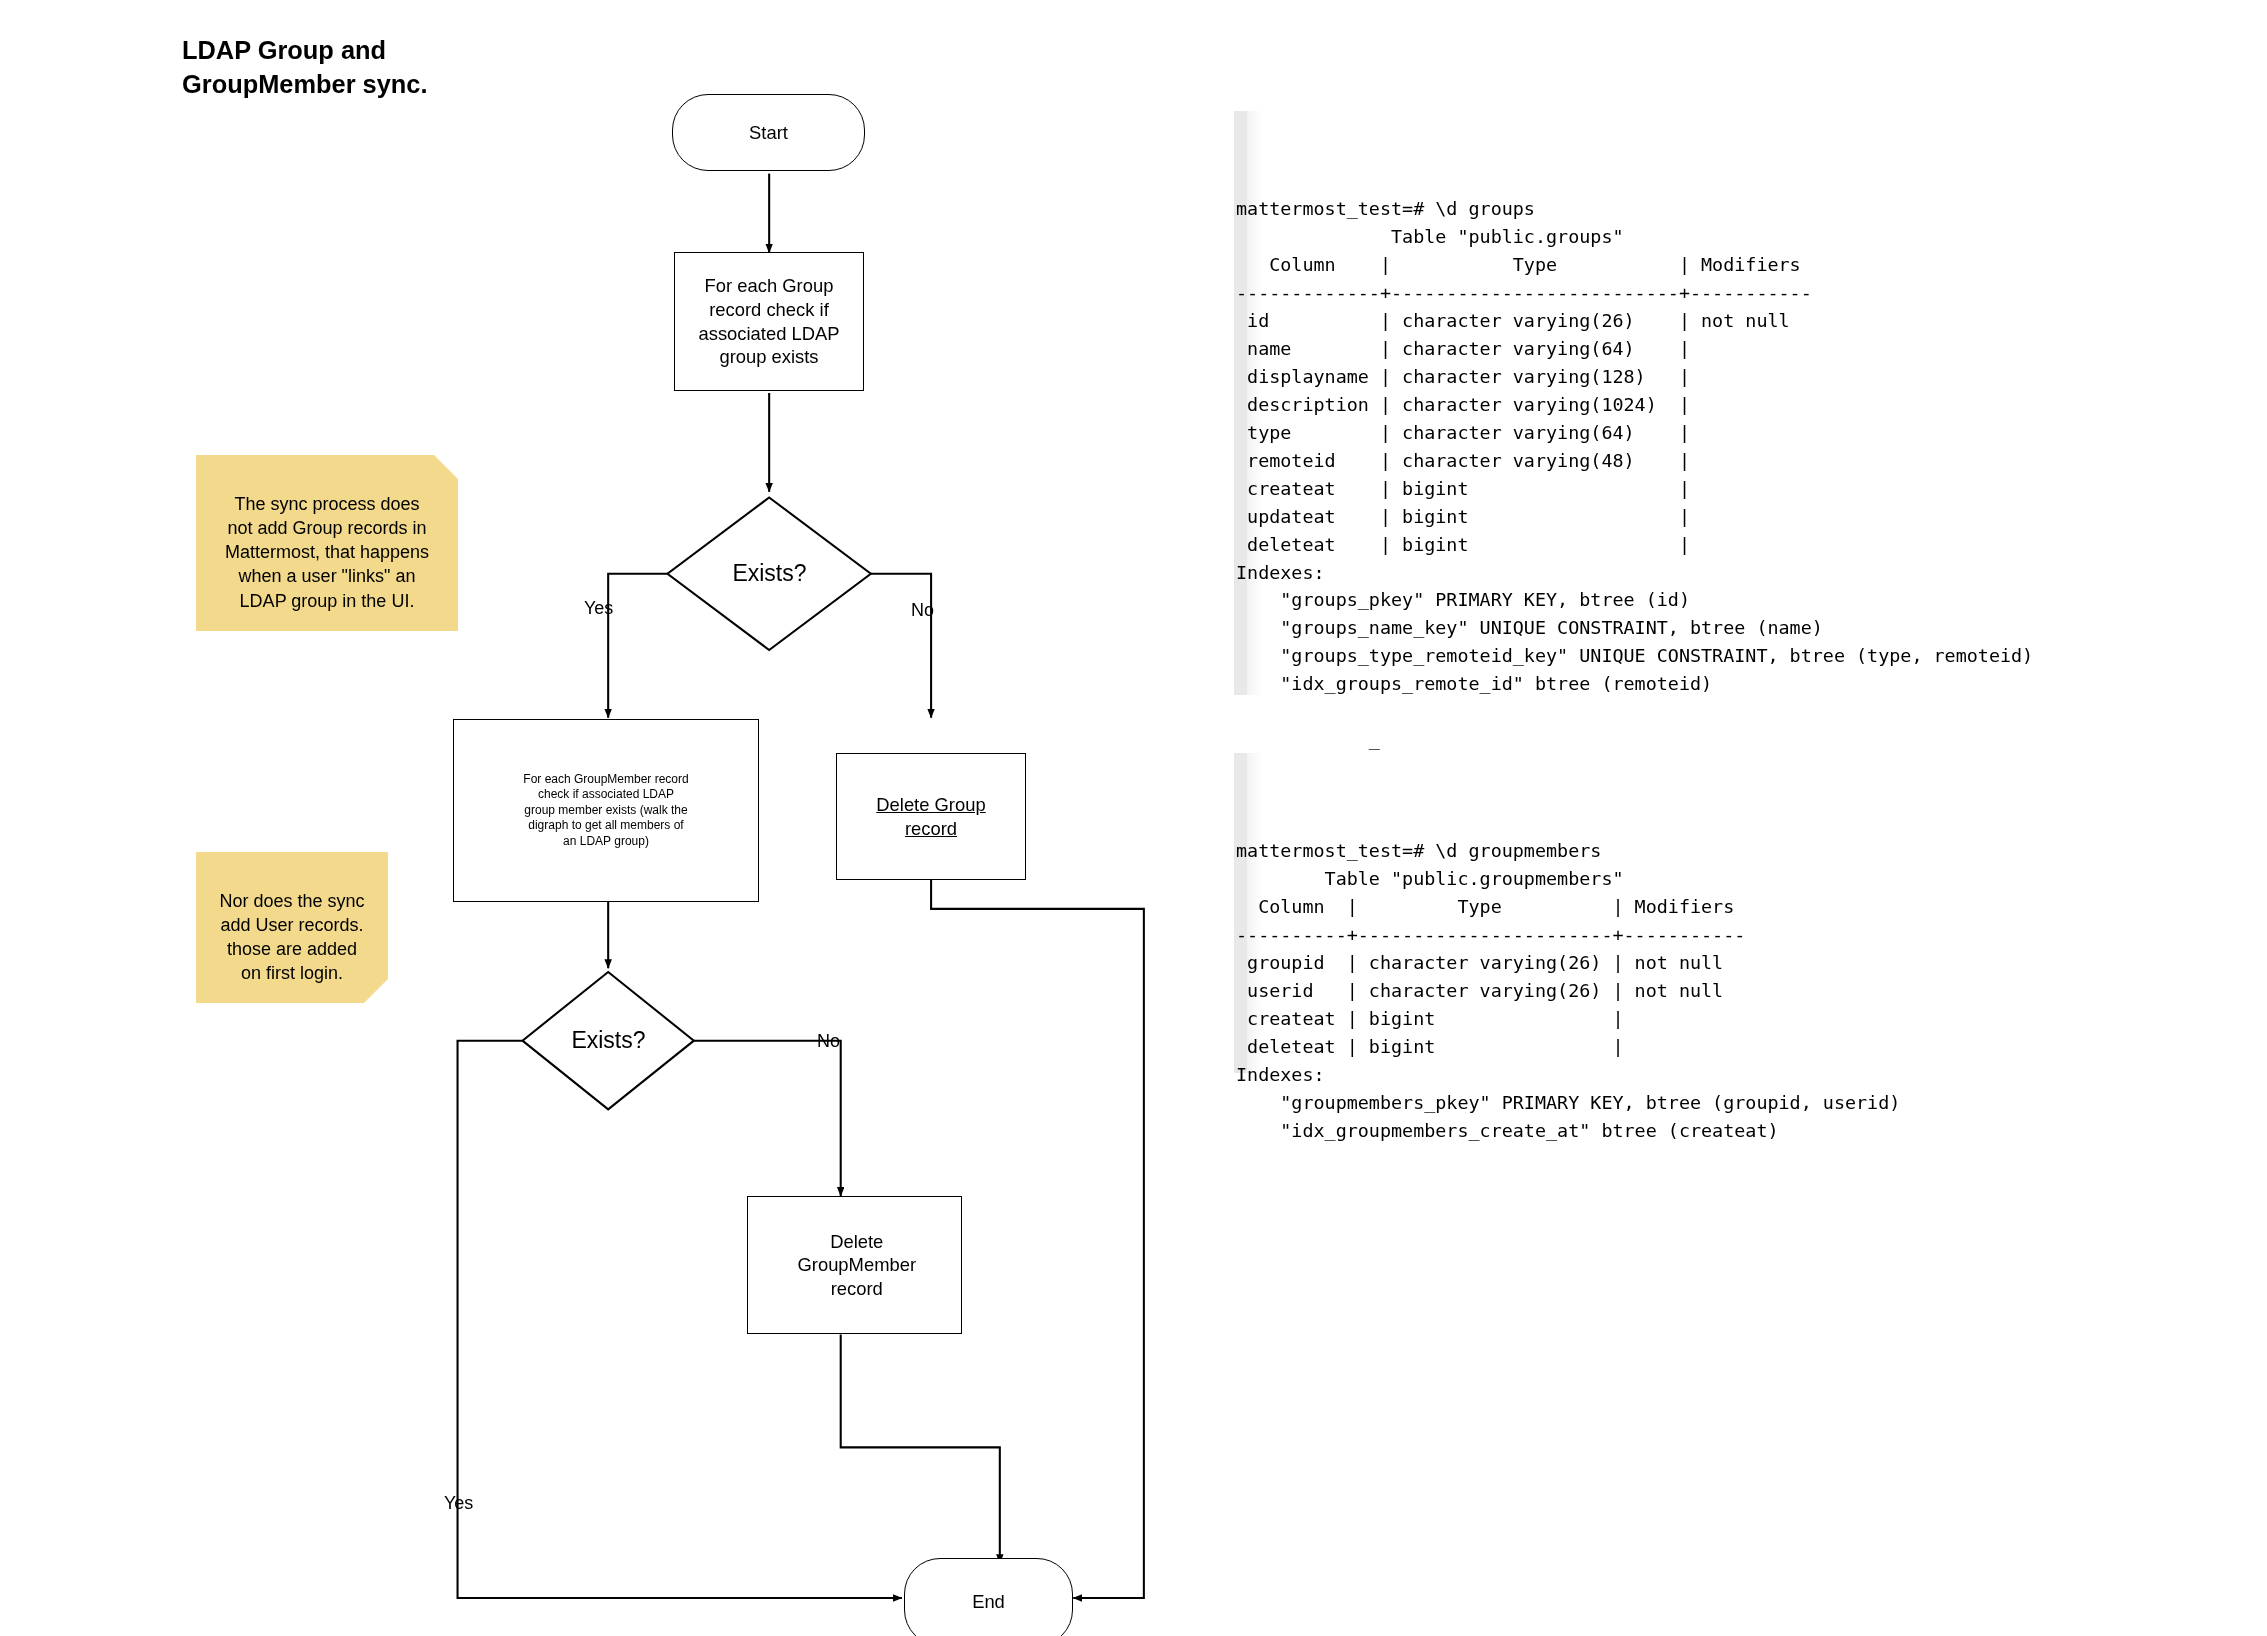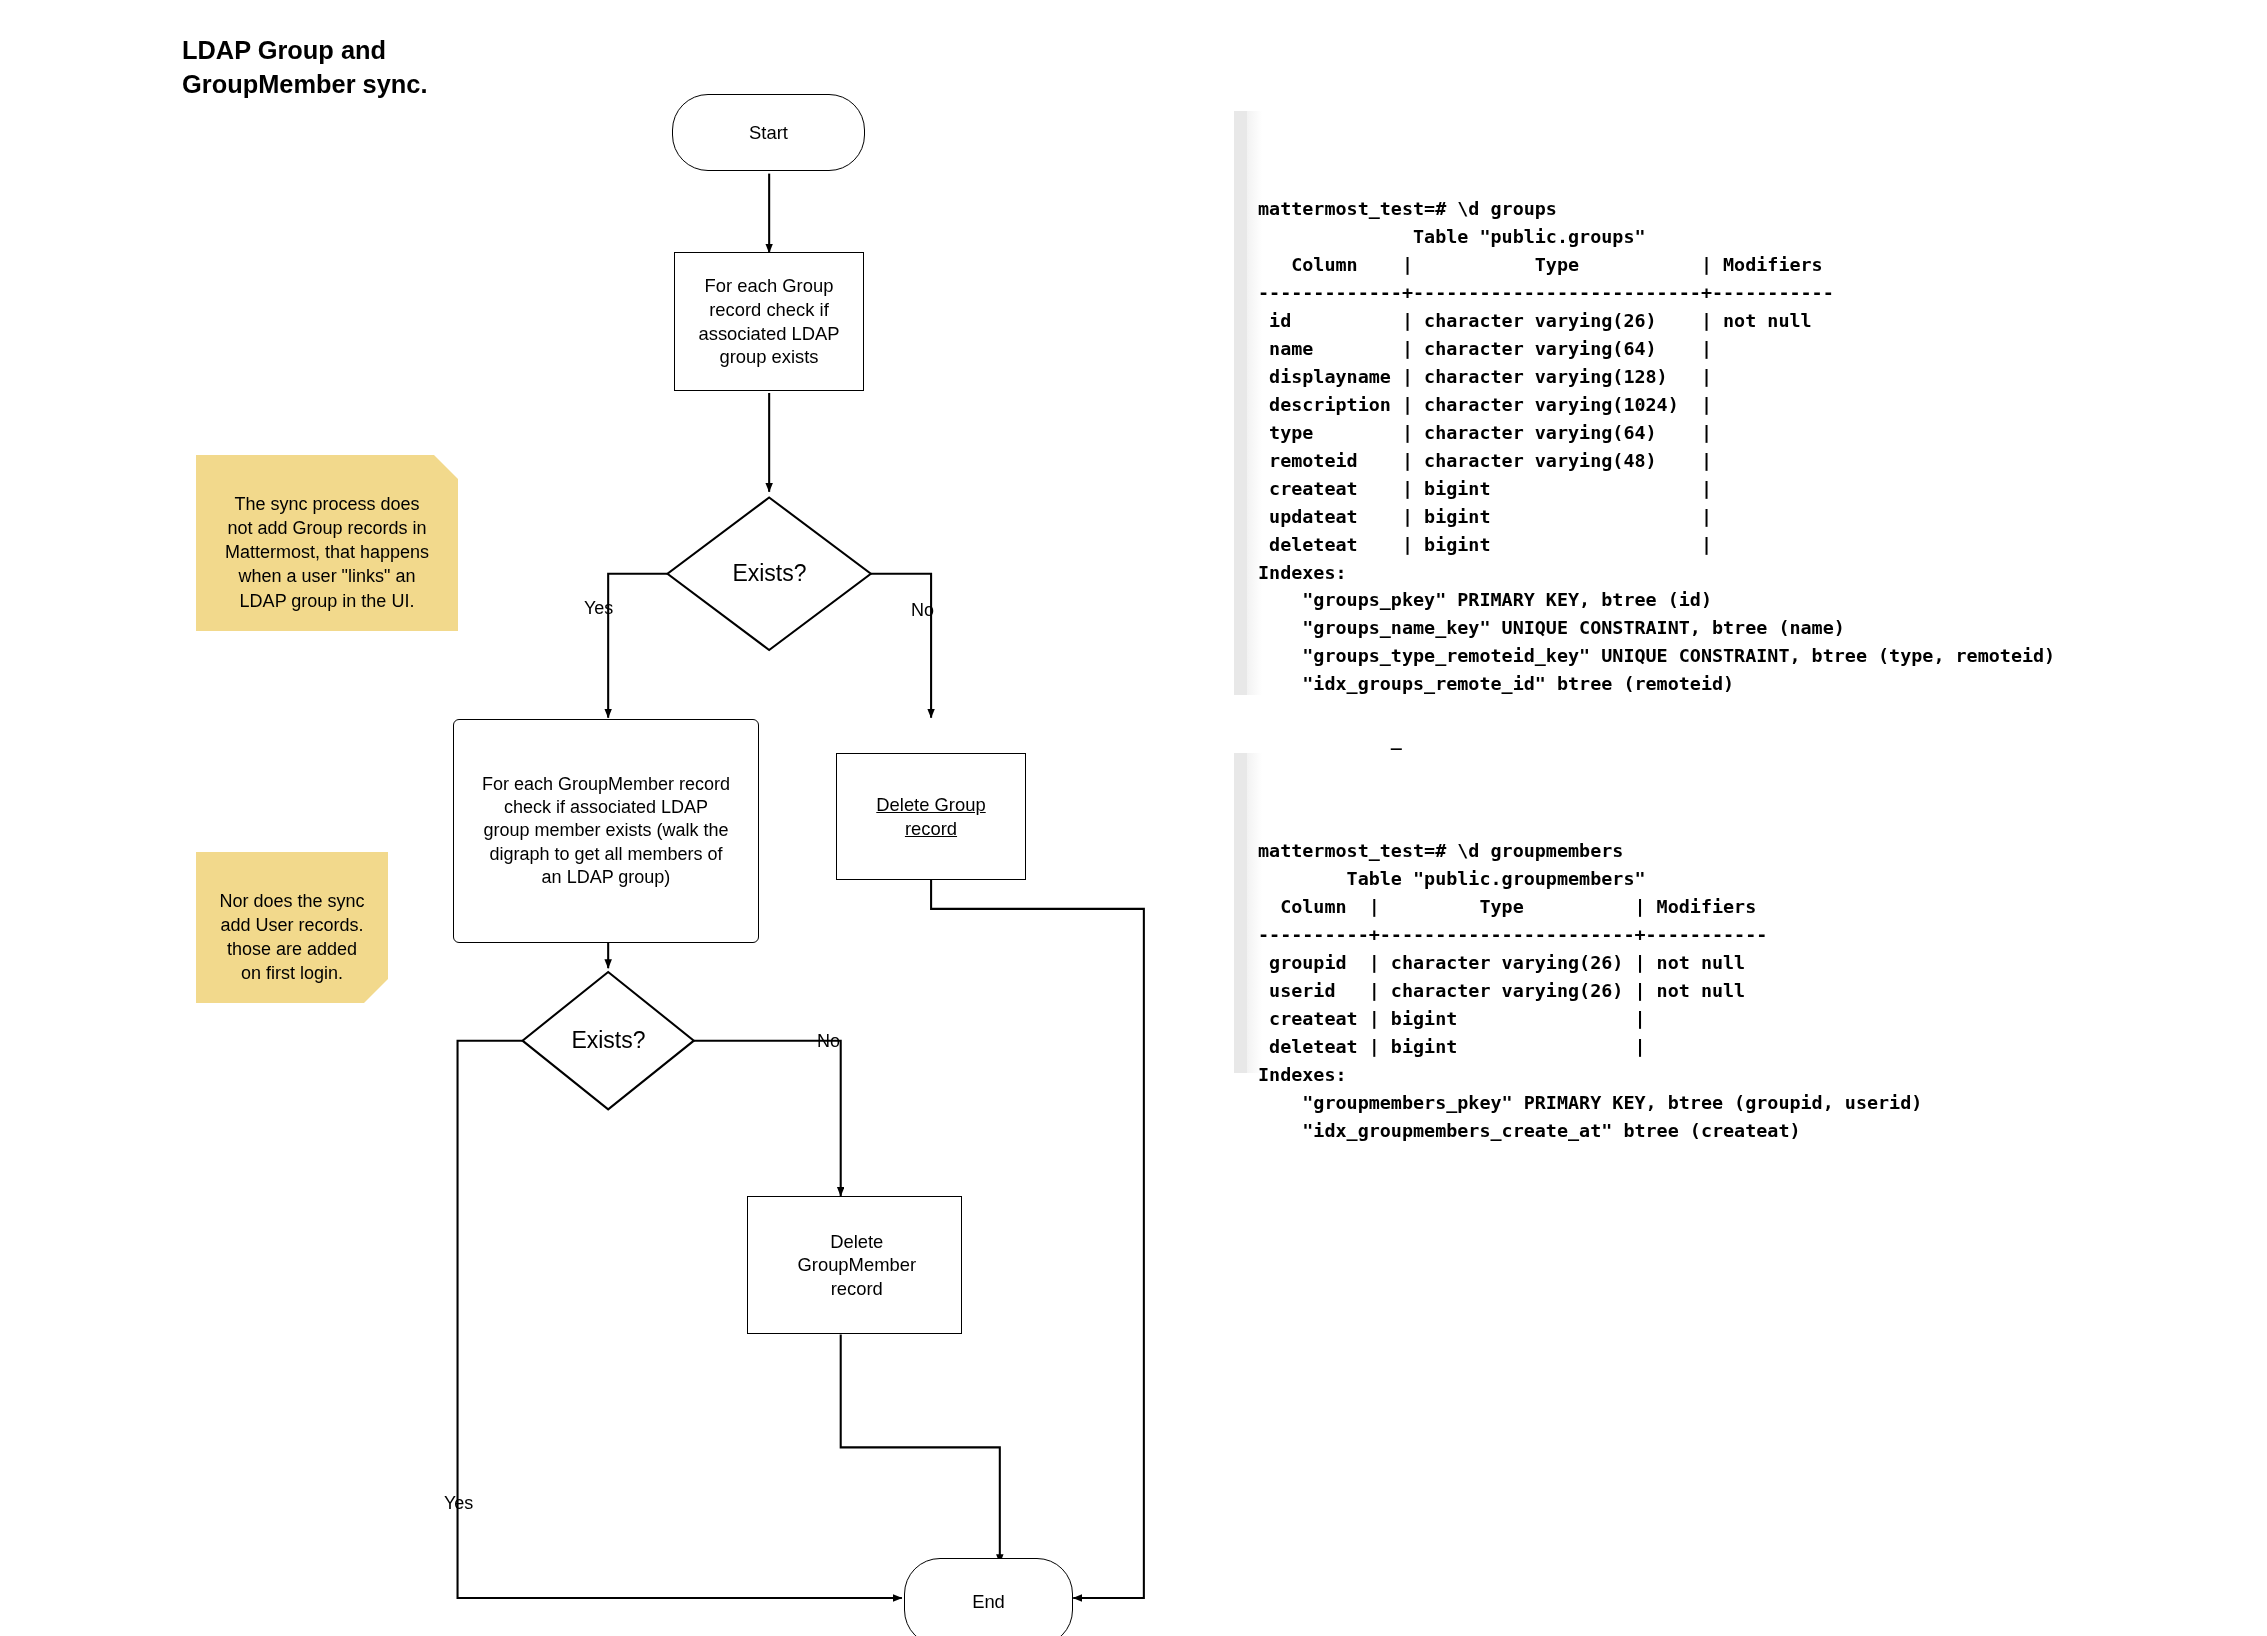--- a/index.html
+++ b/index.html
@@ -108,21 +108,21 @@
     color: #000;
     white-space: pre;
     background: linear-gradient(to right, #efefef 0px, #efefef 9.4px, #ffffff 28px, #ffffff 100%);
   }
   .term-block .gutter-shade {
     position: absolute;
     left: 0; top: 0; bottom: 0;
     width: 13px;
     background: #e8e8e8;
   }
-  .term-text { position: relative; z-index: 2; padding-left: 24px; font-weight: bold; }
+  .term-text { position: relative; z-index: 2; padding-left: 2px; }
 </style>
 </head>
 <body>
 
 <svg id="canvas" viewBox="0 0 2408 1738" xmlns="http://www.w3.org/2000/svg">
   <defs>
     <marker id="arrow" markerWidth="12" markerHeight="12" refX="9.5" refY="4" orient="auto" markerUnits="userSpaceOnUse">
       <path d="M0,0 L10,4 L0,8 z" fill="#000000"></path>
     </marker>
   </defs>
@@ -160,21 +160,21 @@
 associated LDAP
 group exists</div>
 
 <div class="abs diamond-wrap" style="left:668px; top:497px; width:203px; height:153px;">
   <span class="diamond-label">Exists?</span>
 </div>
 
 <div class="abs edge-label" style="left:584px; top:598px;">Yes</div>
 <div class="abs edge-label" style="left:911px; top:600px;">No</div>
 
-<div class="abs node" style="left:453px; top:719px; width:306px; height:224px; font-size:18px;border-radius:6px;">For each GroupMember record
+<div class="abs node" style="left:453px; top:719px; width:306px; height:183px; font-size:12px;">For each GroupMember record
 check if associated LDAP
 group member exists (walk the
 digraph to get all members of
 an LDAP group)</div>
 
 <div class="abs node" style="left:836px; top:753px; width:190px; height:127px;text-decoration:underline;">Delete Group
 record</div>
 
 <div class="abs diamond-wrap" style="left:523px; top:972px; width:171px; height:137px;">
   <span class="diamond-label">Exists?</span>

